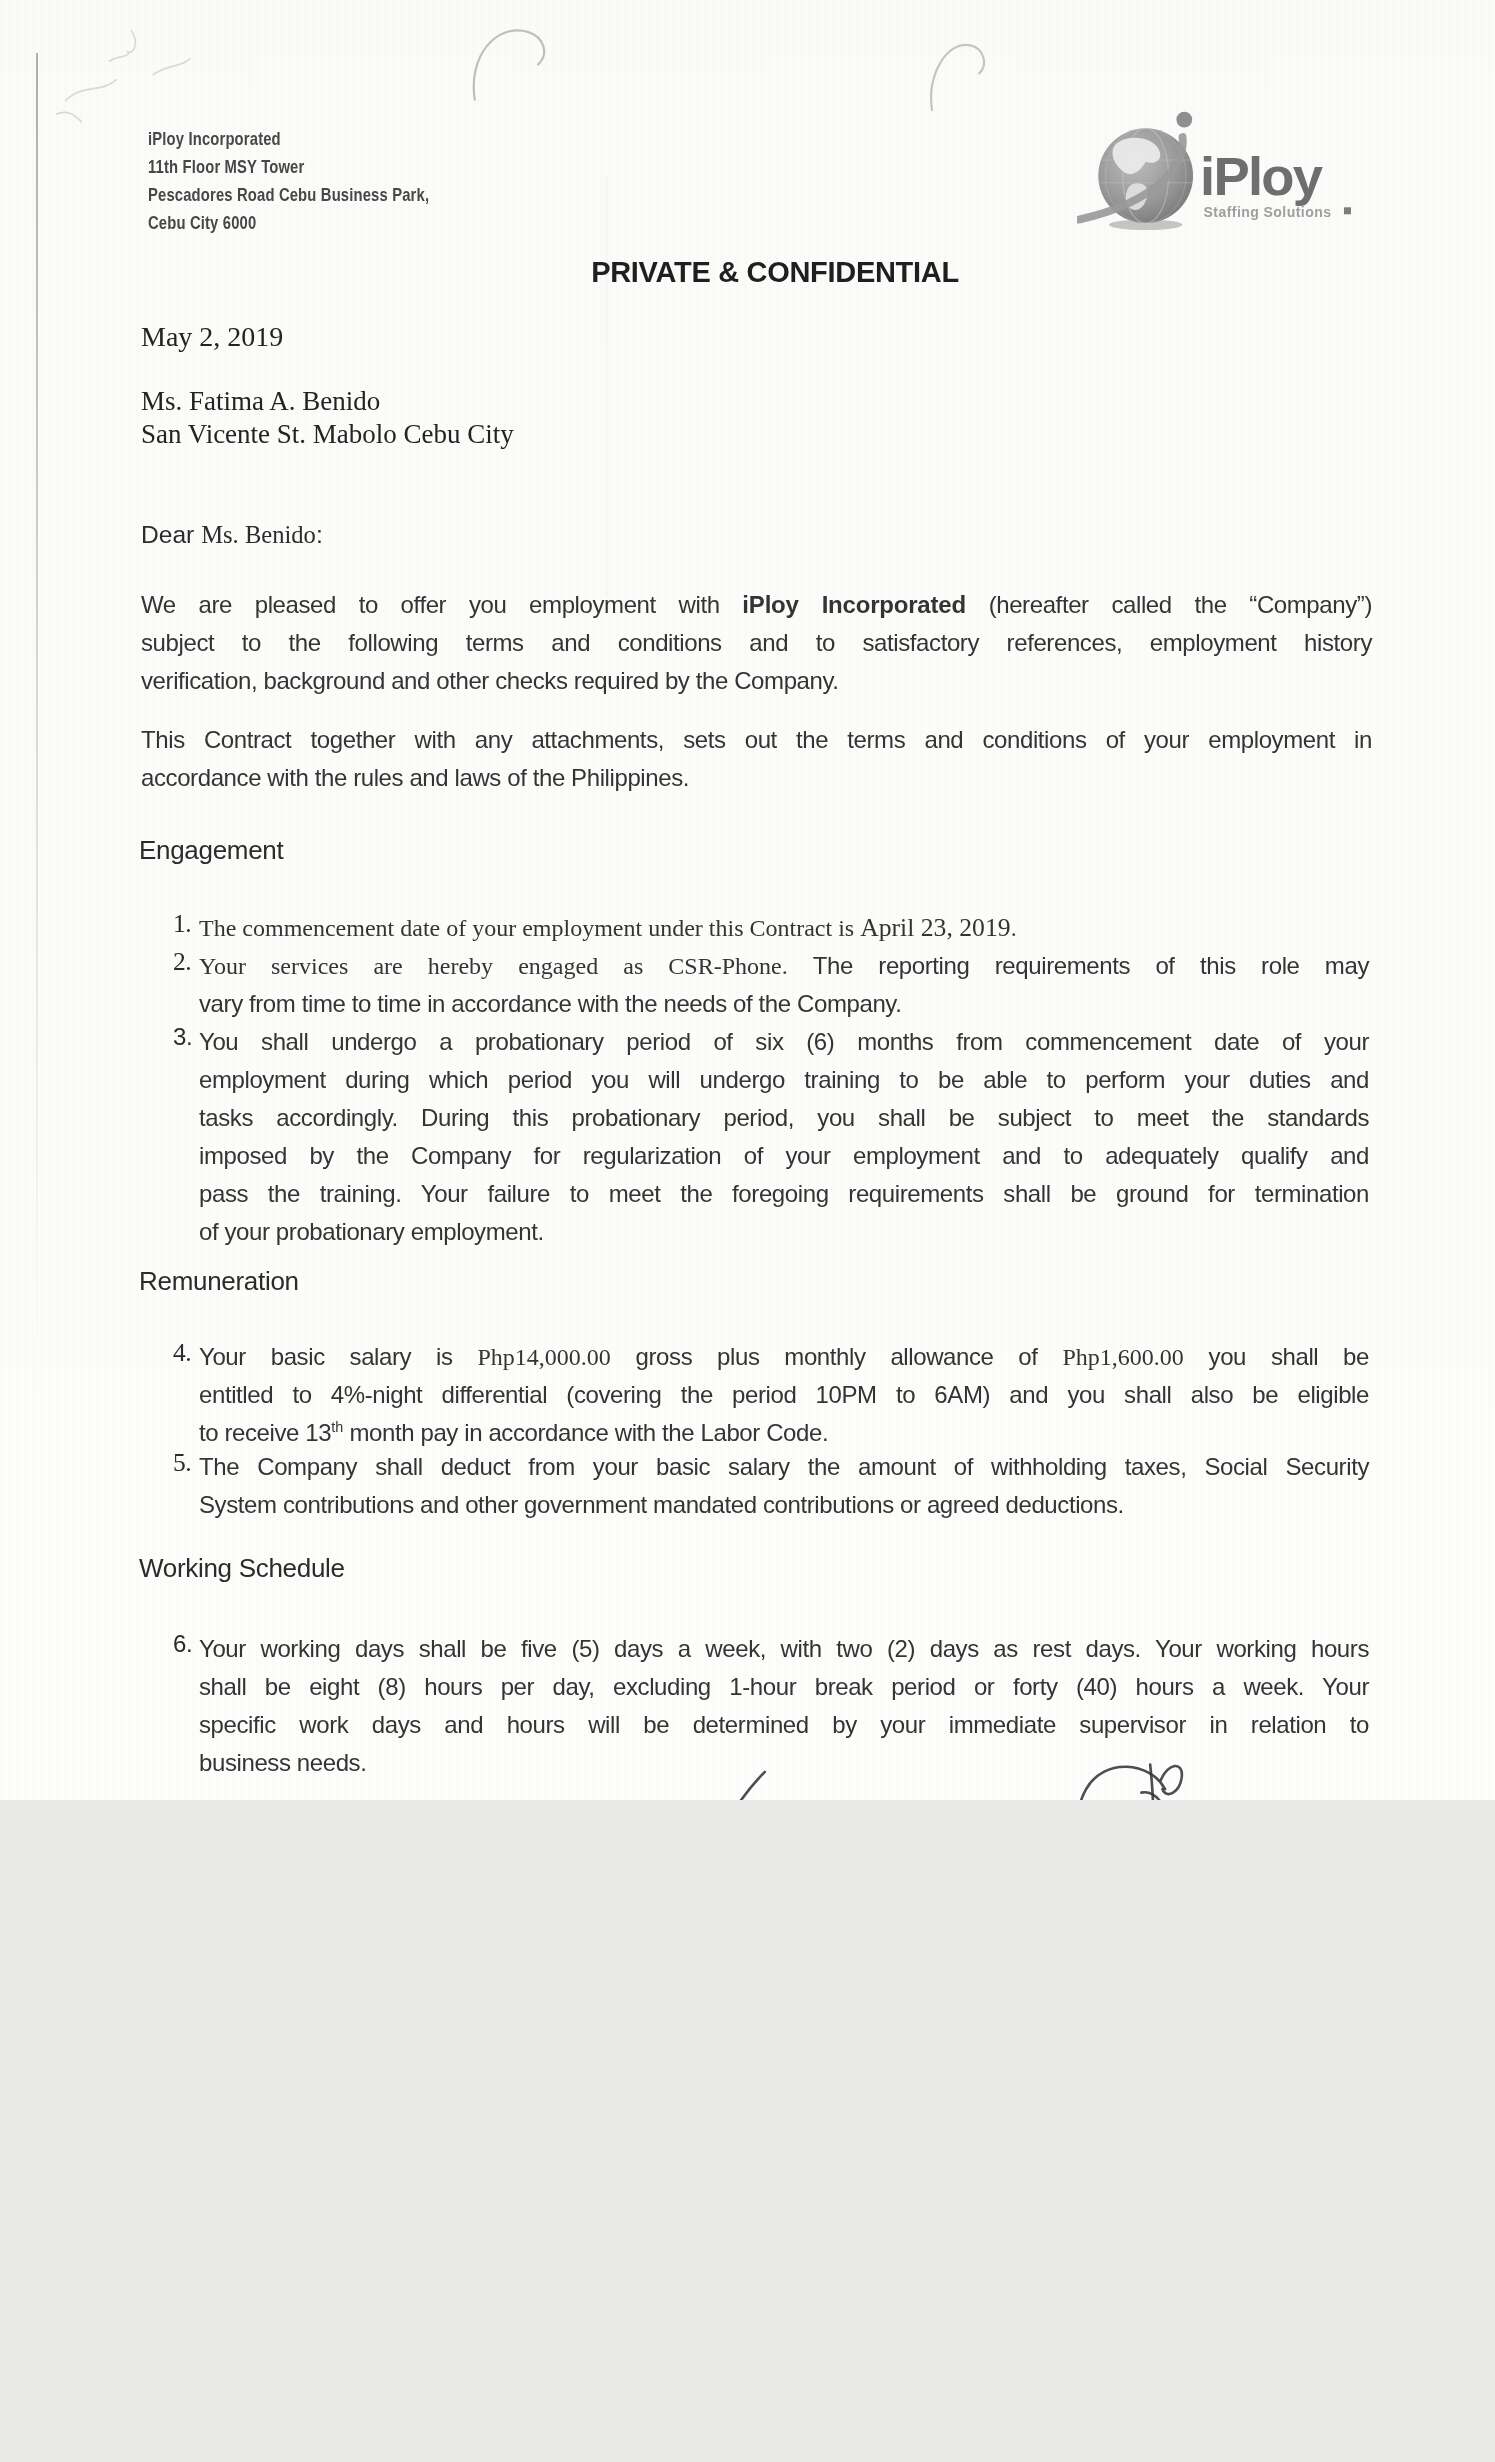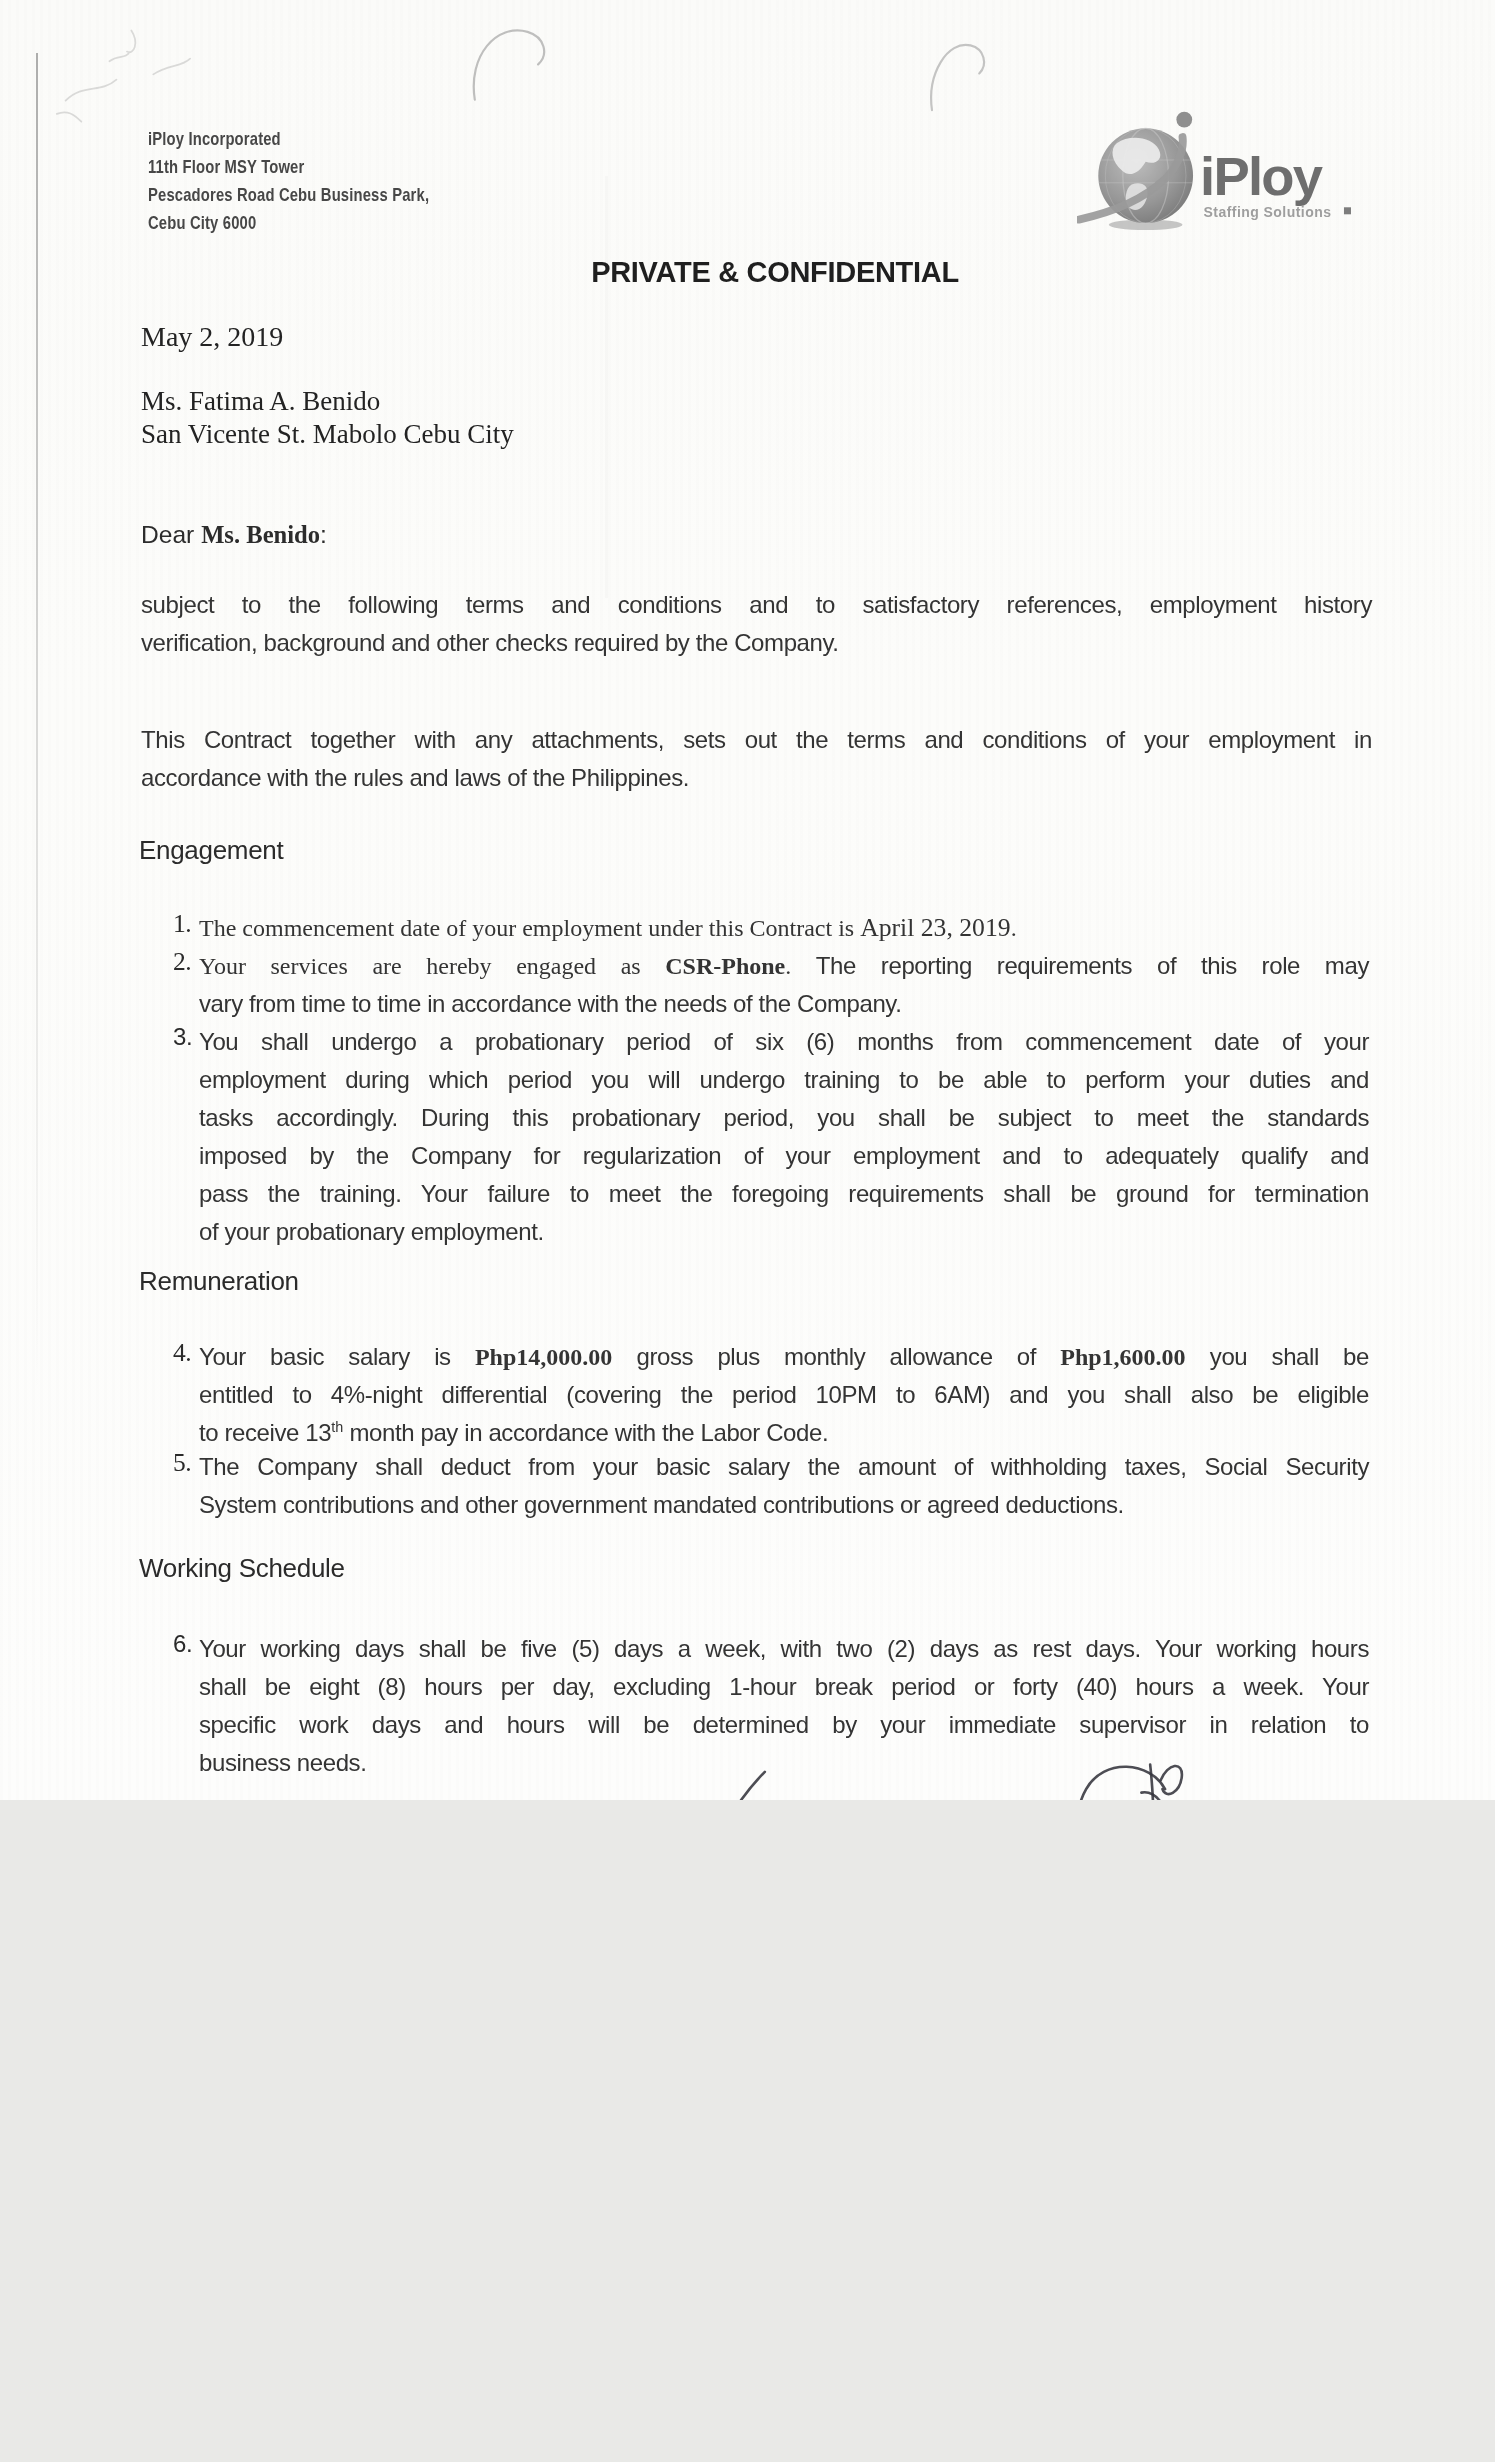--- a/index.html
+++ b/index.html
@@ -50,21 +50,21 @@
   .item-text { display:block; margin-left:26px; }
   .line { line-height:38px; }
   .par .line { line-height:38px; }
   .line:not(:last-child) { text-align:justify; text-align-last:justify; }
   .line:last-child { text-align:left; }
   
   .r-s { }
   .r-b { font-weight:700; letter-spacing:-0.2px; }
   .r-t  { font-family:"Liberation Serif","DejaVu Serif",serif; letter-spacing:0; }
   .r-tl { font-family:"Liberation Serif","DejaVu Serif",serif; letter-spacing:0; font-size:1.07em; }
-  .r-tb { font-family:"Liberation Serif","DejaVu Serif",serif; font-weight:700; letter-spacing:0; }
+  .r-tb { font-family:"Liberation Serif","DejaVu Serif",serif; font-weight:400; letter-spacing:0; }
   sup.r-sup { font-size:.6em; vertical-align:super; line-height:0; letter-spacing:0; }
   
   .sig { position:absolute; }
   .sig path { fill:none; stroke:#34343c; stroke-width:3; stroke-linecap:round; opacity:.88; }
   .artifact path { fill:none; stroke:#8f8f8f; stroke-linecap:round; }
 </style>
 </head>
 <body>
 
 <div class="page">
@@ -125,20 +125,21 @@
 
   <div class="date-line">May 2, 2019</div>
   <div class="recipient">
     <div>Ms. Fatima A. Benido</div>
     <div>San Vicente St. Mabolo Cebu City</div>
   </div>
 
   <div class="salutation"><span class="r-s">Dear </span><span class="r-tb">Ms. Benido</span><span class="r-s">:</span></div>
 
   <div class="par" style="top:586px;">
+      <div class="line"><span class="r-s">We are pleased to offer you employment with </span><span class="r-b">iPloy Incorporated</span><span class="r-s"> (hereafter called the “Company”)</span></div>
       <div class="line"><span class="r-s">subject to the following terms and conditions and to satisfactory references, employment history</span></div>
       <div class="line"><span class="r-s">verification, background and other checks required by the Company.</span></div>
     </div>
   <div class="par" style="top:721px;">
       <div class="line"><span class="r-s">This Contract together with any attachments, sets out the terms and conditions of your employment in</span></div>
       <div class="line"><span class="r-s">accordance with the rules and laws of the Philippines.</span></div>
     </div>
 
   <div class="section-heading" style="top:835px;">Engagement</div>
 

